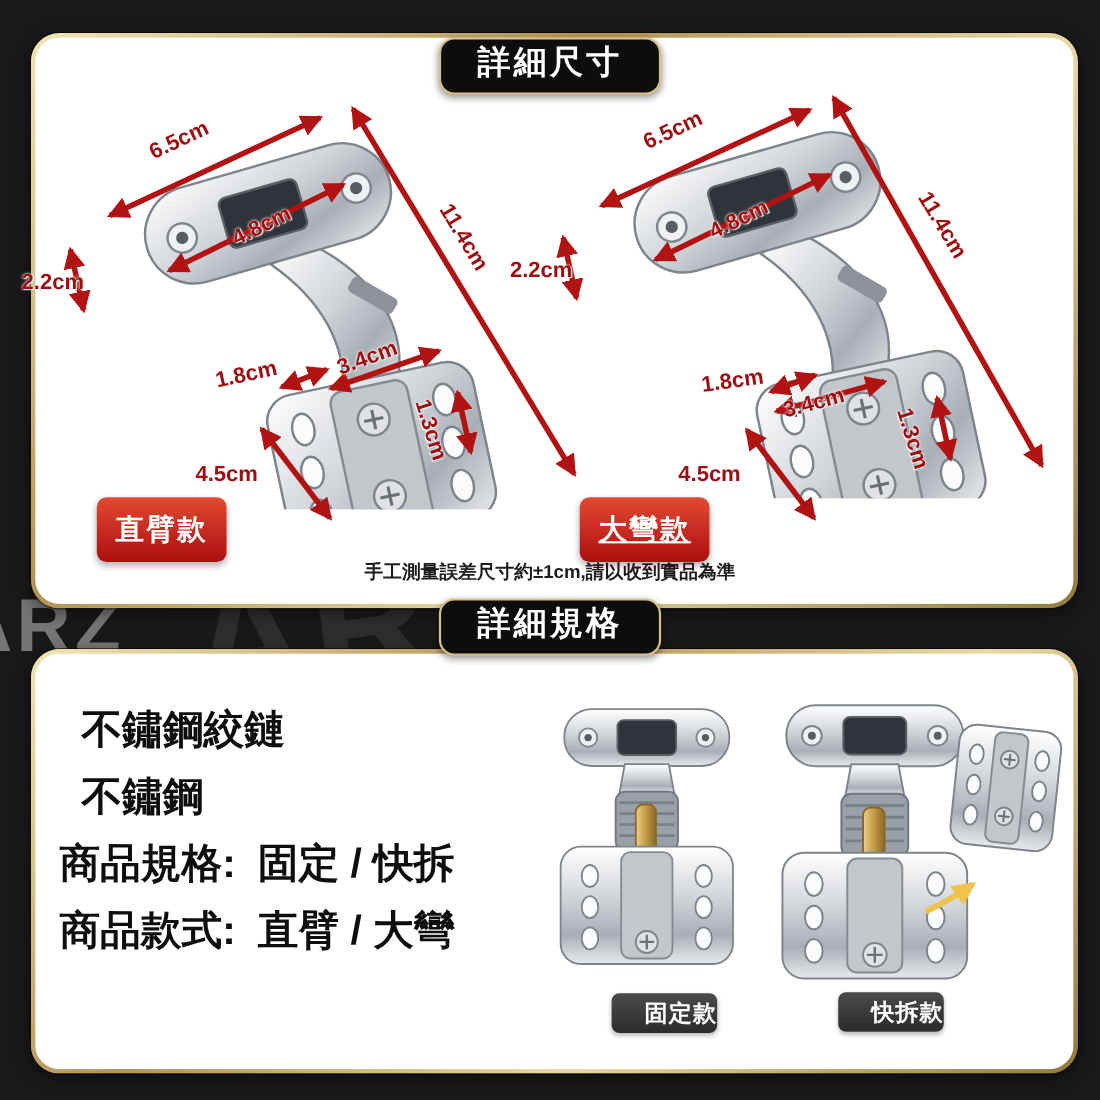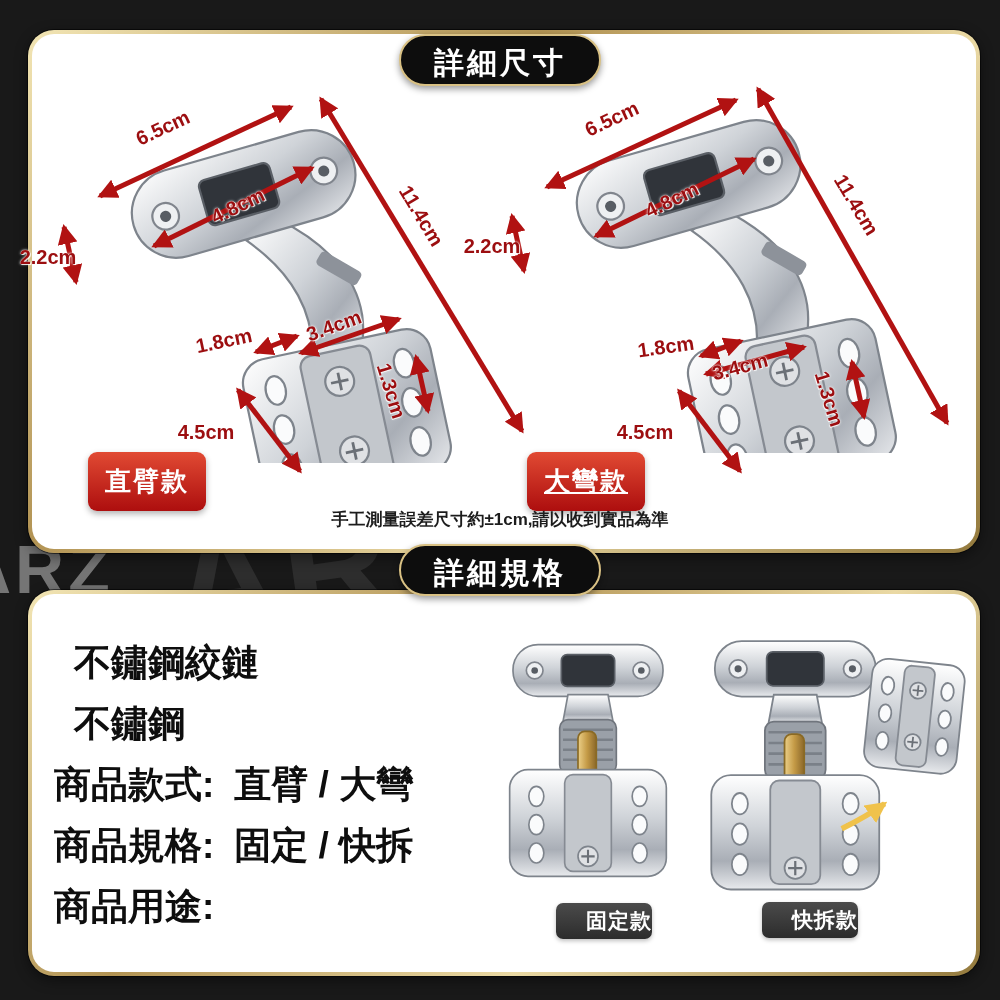--- a/index.html
+++ b/index.html
@@ -18,22 +18,22 @@
     position:absolute;left:28px;width:944px;z-index:2;border-radius:26px;
     border:4px solid transparent;
     background:linear-gradient(#ffffff,#ffffff) padding-box,
                linear-gradient(135deg,#f2e5b4,#b29353 35%,#ead9a4 65%,#93793c) border-box;
     box-shadow:0 0 0 1px rgba(0,0,0,.55), 0 4px 14px rgba(0,0,0,.45);
   }
   .panel-dimensions{top:30px;height:515px;}
   .panel-specs{top:590px;height:378px;}
   .pill{
     position:absolute;left:50%;transform:translateX(-50%);z-index:7;
-    display:flex;align-items:flex-end;justify-content:center;
-    width:198px;height:48px;border-radius:26px;
+    display:flex;align-items:flex-start;justify-content:center;
+    width:198px;height:48px;border-radius:14px;
     background:#0d0d0d;border:2px solid #d9c184;color:#fff;
     font:700 30px "Liberation Sans",sans-serif;letter-spacing:3px;
     box-shadow:0 3px 7px rgba(0,0,0,.4);
   }
   .pill-dim{top:34px;}
   .pill-spec{top:544px;}
   .hinge-art{position:absolute;z-index:3;}
   .overlay{position:absolute;left:0;top:0;z-index:5;pointer-events:none;}
   .dim{
     position:absolute;z-index:6;white-space:nowrap;
@@ -236,29 +236,28 @@
 </div>
 
 <div class="spec-list">
   <div class="spec-row">
       <span class="value">不鏽鋼絞鏈</span>
   </div>
   <div class="spec-row">
       <span class="value">不鏽鋼</span>
   </div>
   <div class="spec-row">
+    <span>商品規格:</span>
+      <span class="value">固定 / 快拆</span>
+  </div>
+  <div class="spec-row">
     <span>商品款式:</span>
       <span class="value">直臂 / 大彎</span>
   </div>
   <div class="spec-row">
-    <span>商品規格:</span>
-      <span class="value">固定 / 快拆</span>
-  </div>
-  <div class="spec-row">
-    <span>商品用途:</span>
   </div>
 </div>
 
 <svg class="hinge-art" style="left:488px;top:638px;" width="200" height="250" viewBox="0 0 240 300">
   <use href="#hingeV"></use>
 </svg>
 <svg class="hinge-art" style="left:688px;top:634px;" width="286" height="268" viewBox="0 0 320 300">
   <use href="#hingeV"></use>
   <g transform="translate(208,26) rotate(6)">
     <use href="#plateSolo"></use>

